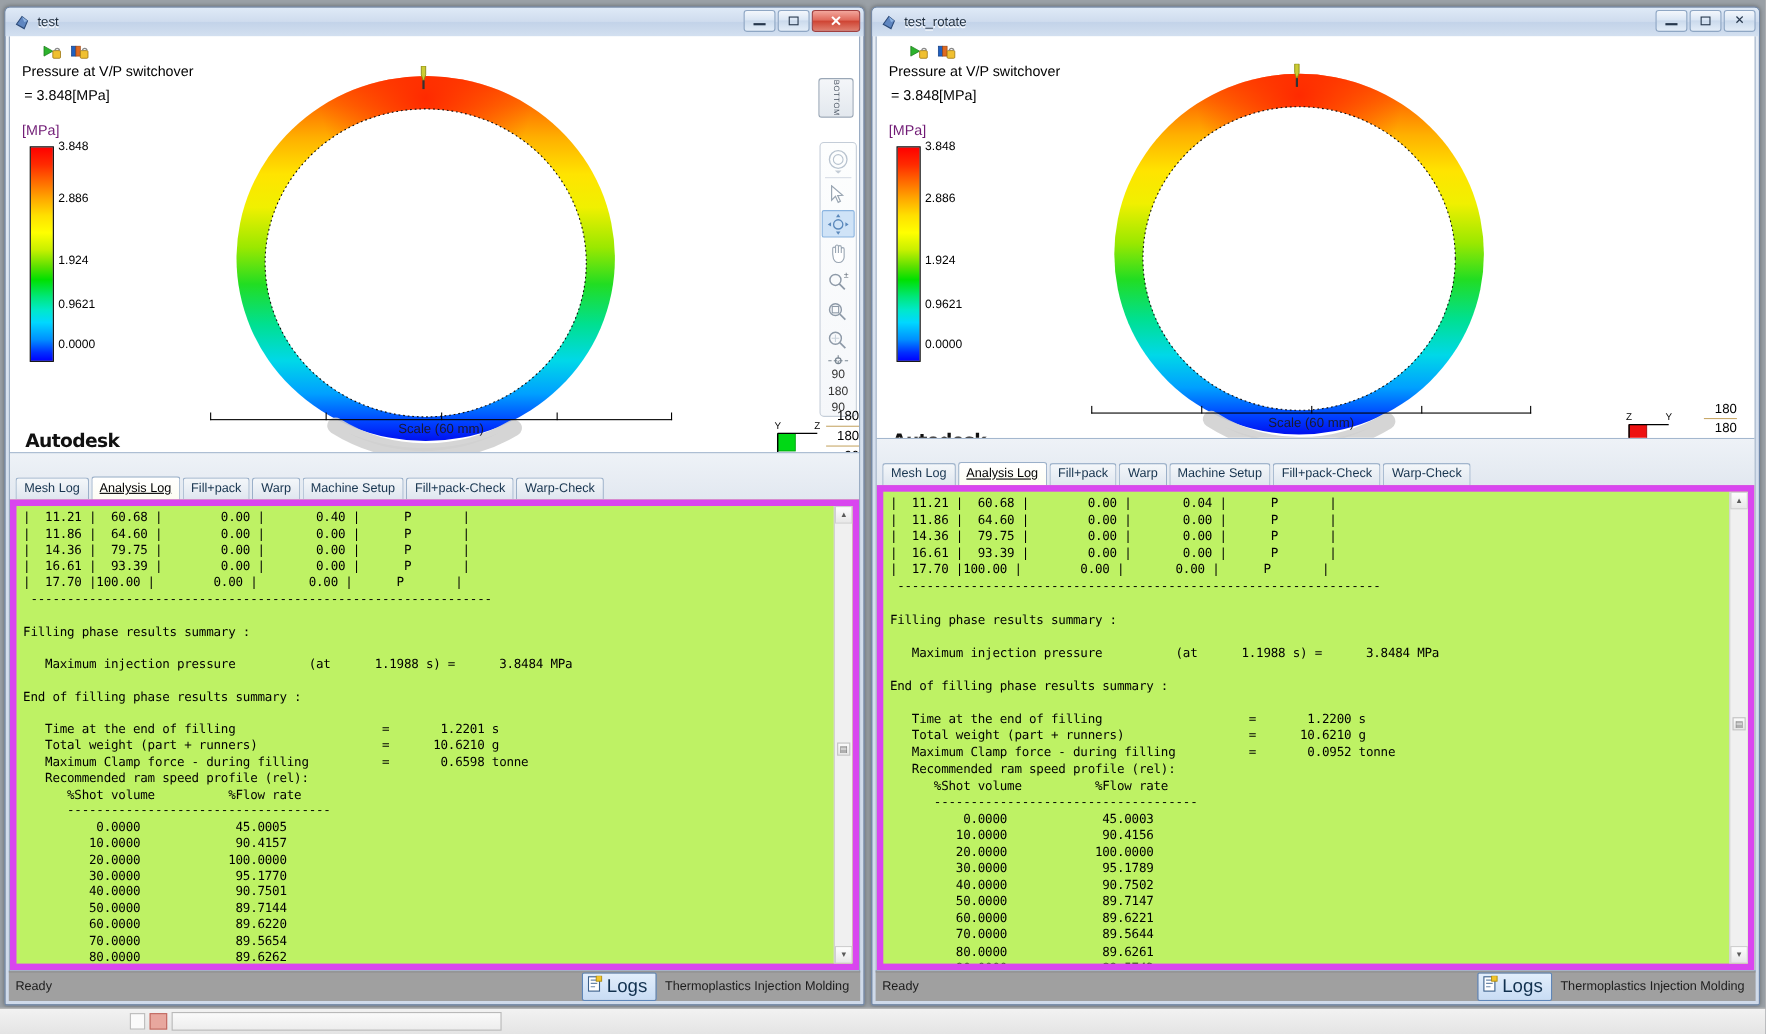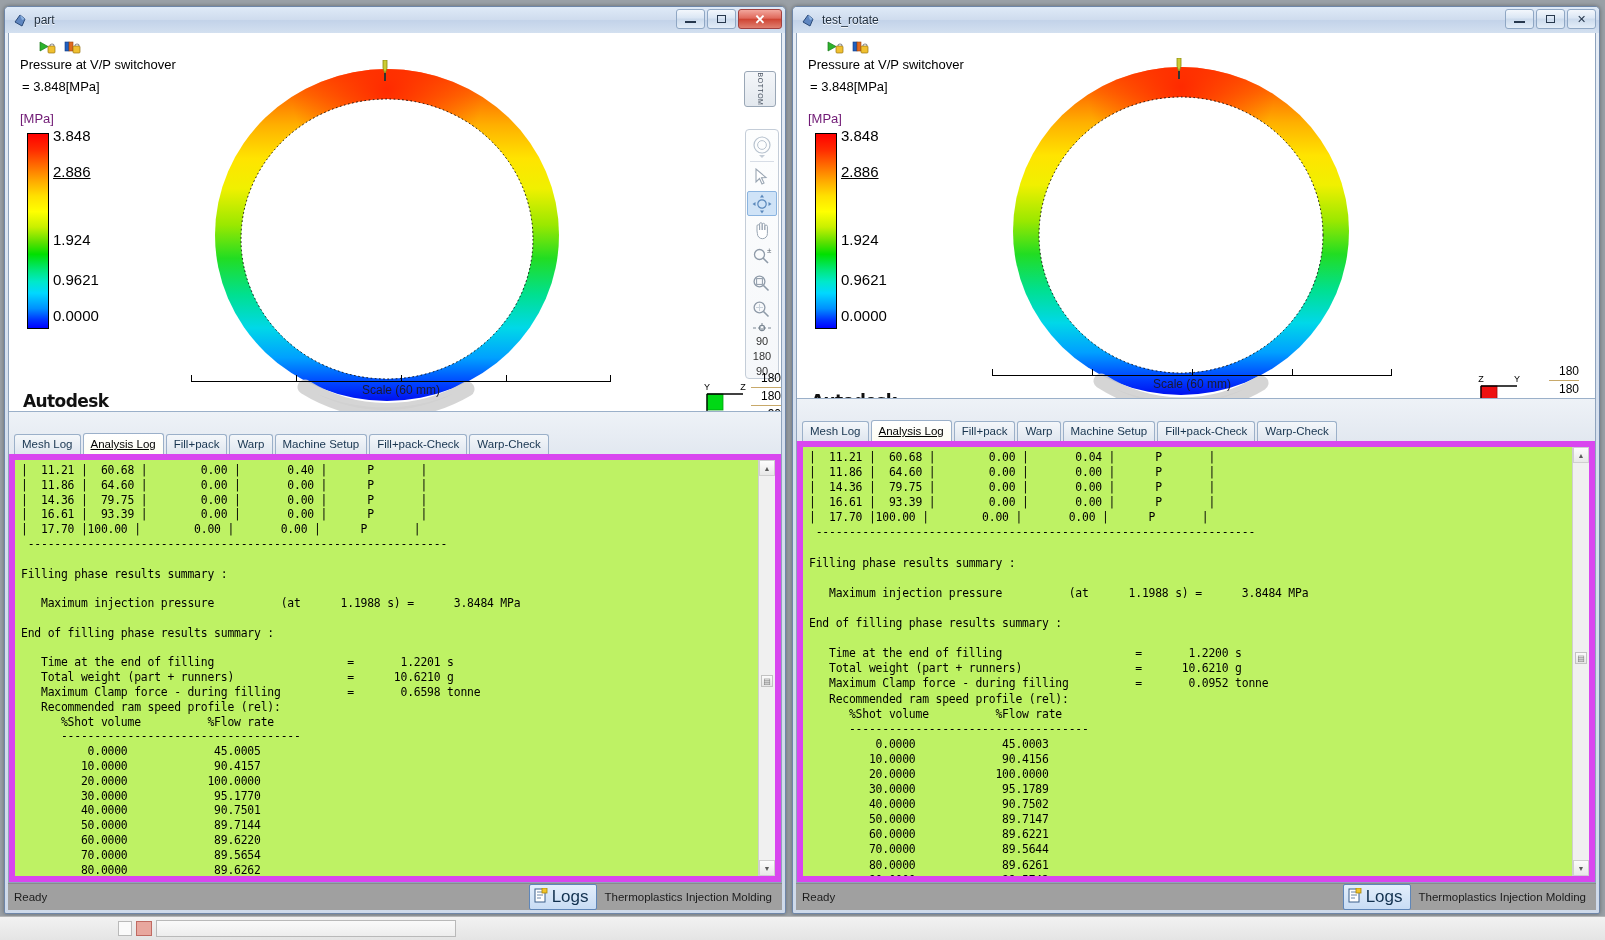--- a/index.html
+++ b/index.html
@@ -92,24 +92,24 @@
   .legend .bar {
     position: absolute; left: 0; top: 0; width: 22px; height: 196px;
     border: 1px solid #000;
     background: linear-gradient(180deg,
       #ff0000 0%, #ff2a00 8%, #ff6a00 16%, #ffa800 24%,
       #ffe000 32%, #ffff00 40%, #c8f000 48%, #5ae000 56%,
       #00e000 62%, #00e77a 70%, #00e9c8 76%, #00d8ff 82%,
       #0090ff 90%, #0030ff 96%, #0000ff 100%);
   }
   .legend .tick {
-    position: absolute; left: 26px; font-size: 15px; color: #000; white-space: nowrap;
+    position: absolute; left: 26px; font-size: 11px; color: #000; white-space: nowrap;
   }
   .legend .tick.t0 { top: -6px; }
-  .legend .tick.t1 { top: 30px; text-decoration: underline; }
+  .legend .tick.t1 { top: 42px; }
   .legend .tick.t2 { top: 98px; }
   .legend .tick.t3 { top: 138px; }
   .legend .tick.t4 { top: 174px; }
 
   .brand { position: absolute; left: 14px; top: 358px; }
   .brand .bmain {
     font-family: "DejaVu Sans", sans-serif;
     font-size: 17px; font-weight: bold; color: #111; letter-spacing: -0.6px;
   }
 
@@ -277,21 +277,21 @@
 
   <div class="win left">
 
     <div class="titlebar">
       <span class="appicon">
         <svg width="15" height="15" viewBox="0 0 15 15">
           <path d="M2 9 L7 2 L12 6 L9 13 Z" fill="#5f86c0" stroke="#2b4a78" stroke-width="1"></path>
           <path d="M7 2 L12 6 L9 7 Z" fill="#8fb4e2"></path>
         </svg>
       </span>
-      <span class="wtitle">part</span>
+      <span class="wtitle">test</span>
       <span class="wbtns">
         <span class="wbtn">
             <i class="minbar"></i>
           </span>
         <span class="wbtn">
             <i class="maxbox"></i>
           </span>
         <span class="wbtn close">
             <span class="gl">✕</span>
           </span>

